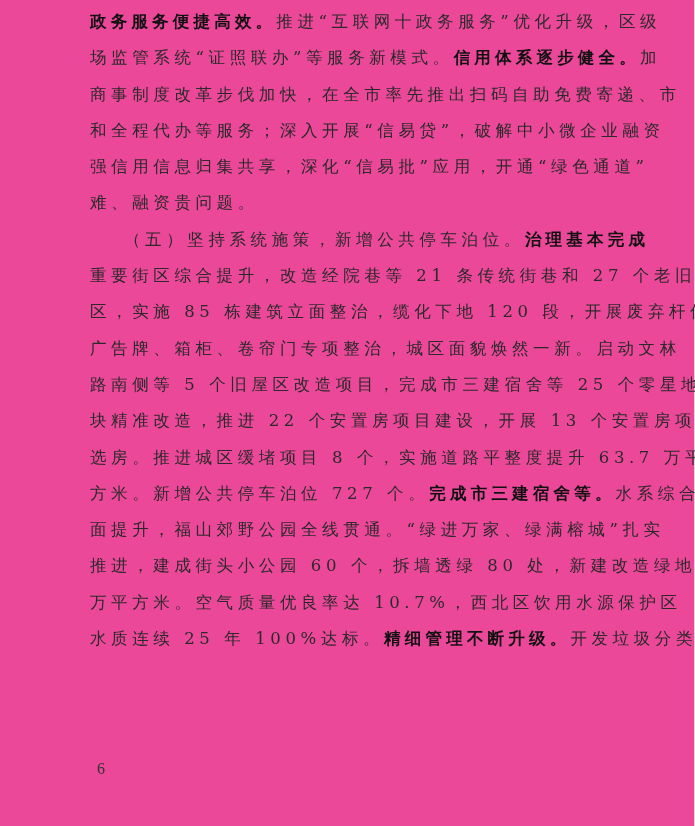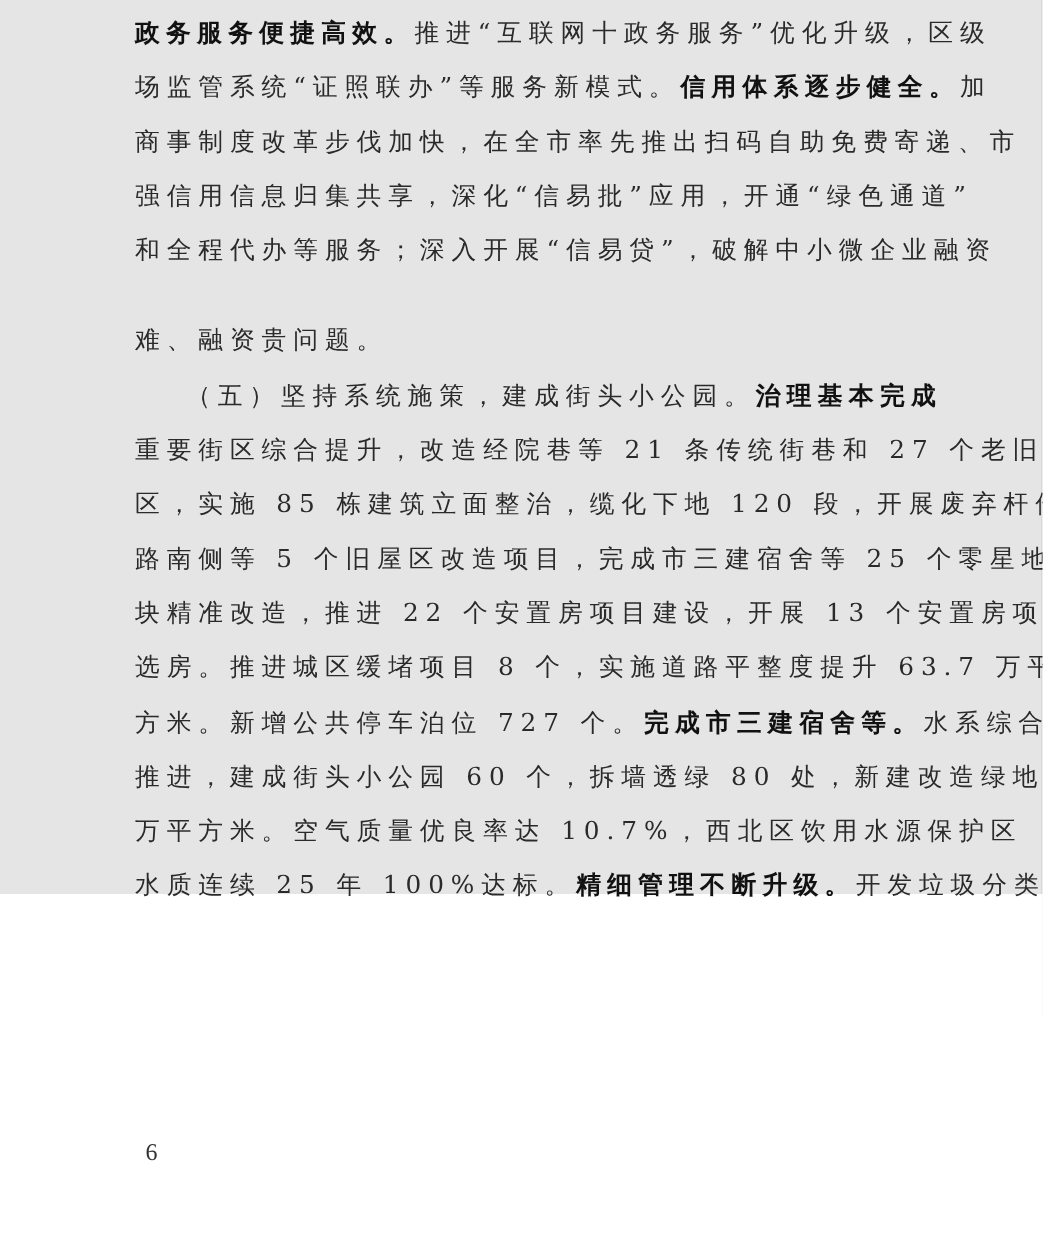--- a/index.html
+++ b/index.html
@@ -1,54 +1,56 @@
 <!DOCTYPE html>
 <html><head>
 <meta charset="utf-8">
 <style>
   html, body { margin: 0; padding: 0; background: #ffffff; }
   body { width: 695px; height: 826px; position: relative; overflow: hidden; }
   .page {
-    position: absolute; left: 0; top: 0; width: 694px; height: 596px;
-    background: #e5e5e5; border-right: 1px solid #d8d8d8;
+    position: absolute; left: 0; top: 0; width: 694px; height: 826px;
+    background: #ec4899; border-right: 1px solid #d8d8d8;
   }
   .text-block {
     position: absolute; left: 90px; top: 4px; width: 512px;
     font-family: "DejaVu Serif", "Liberation Serif", serif;
     font-size: 16.5px; color: #2a2a2a;
   }
   .line {
     height: 36.3px; line-height: 36px; white-space: nowrap;
     letter-spacing: 4.6px; text-align: justify; text-align-last: justify;
   }
-  .line.last { text-align-last: left; margin-top: 24px; }
+  .line.last { text-align-last: left; }
   .line.indent { padding-left: 34px; }
   b, .bold { font-weight: bold; color: #111; letter-spacing: 4.2px; }
   .page-number {
     position: absolute; left: 97px; top: 760px;
     font-family: "Liberation Serif", "DejaVu Serif", serif;
     font-size: 16px; color: #333;
   }
 </style>
 </head>
 <body>
 
 <div class="page">
   <div class="text-block" id="text-block">
       <div class="line"><b>政务服务便捷高效。</b><span>推进“互联网十政务服务”优化升级，区级</span></div>
       <div class="line"><span>场监管系统“证照联办”等服务新模式。</span><b>信用体系逐步健全。</b><span>加</span></div>
       <div class="line"><span>商事制度改革步伐加快，在全市率先推出扫码自助免费寄递、市</span></div>
+      <div class="line"><span>和全程代办等服务；深入开展“信易贷”，破解中小微企业融资</span></div>
       <div class="line"><span>强信用信息归集共享，深化“信易批”应用，开通“绿色通道”</span></div>
-      <div class="line"><span>和全程代办等服务；深入开展“信易贷”，破解中小微企业融资</span></div>
       <div class="line last"><span>难、融资贵问题。</span></div>
-      <div class="line indent"><span>（五）坚持系统施策，建成街头小公园。</span><b>治理基本完成</b></div>
+      <div class="line indent"><span>（五）坚持系统施策，新增公共停车泊位。</span><b>治理基本完成</b></div>
       <div class="line"><span>重要街区综合提升，改造经院巷等 21 条传统街巷和 27 个老旧小</span></div>
       <div class="line"><span>区，实施 85 栋建筑立面整治，缆化下地 120 段，开展废弃杆件、</span></div>
+      <div class="line"><span>广告牌、箱柜、卷帘门专项整治，城区面貌焕然一新。启动文林</span></div>
       <div class="line"><span>路南侧等 5 个旧屋区改造项目，完成市三建宿舍等 25 个零星地</span></div>
       <div class="line"><span>块精准改造，推进 22 个安置房项目建设，开展 13 个安置房项目</span></div>
       <div class="line"><span>选房。推进城区缓堵项目 8 个，实施道路平整度提升 63.7 万平</span></div>
       <div class="line"><span>方米。新增公共停车泊位 727 个。</span><b>完成市三建宿舍等。</b><span>水系综合</span></div>
+      <div class="line"><span>面提升，福山郊野公园全线贯通。“绿进万家、绿满榕城”扎实</span></div>
       <div class="line"><span>推进，建成街头小公园 60 个，拆墙透绿 80 处，新建改造绿地 16</span></div>
       <div class="line"><span>万平方米。空气质量优良率达 10.7%，西北区饮用水源保护区</span></div>
       <div class="line"><span>水质连续 25 年 100%达标。</span><b>精细管理不断升级。</b><span>开发垃圾分类智</span></div>
     </div>
   <div class="page-number">6</div>
 </div>
 
 </body></html>

